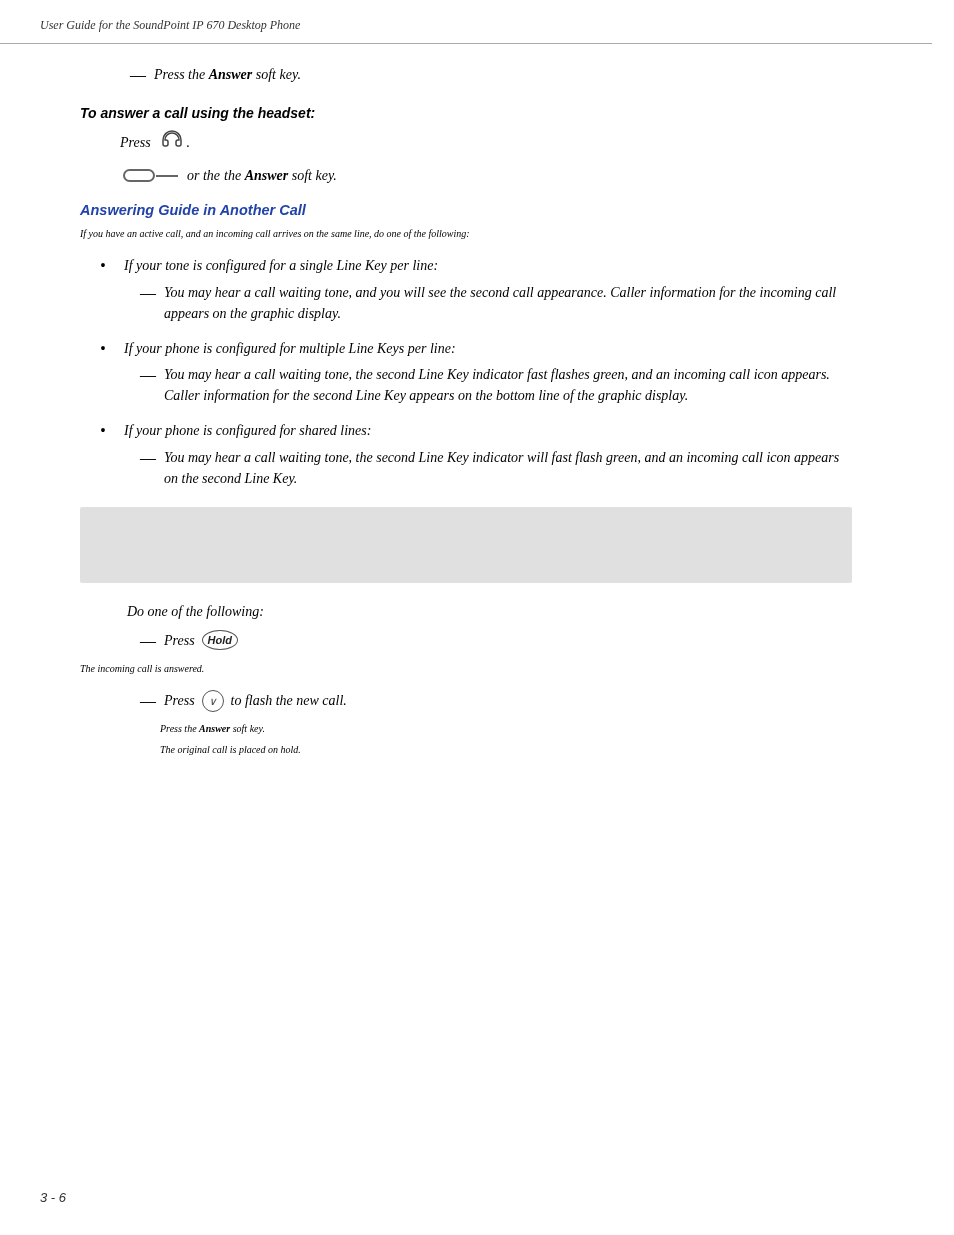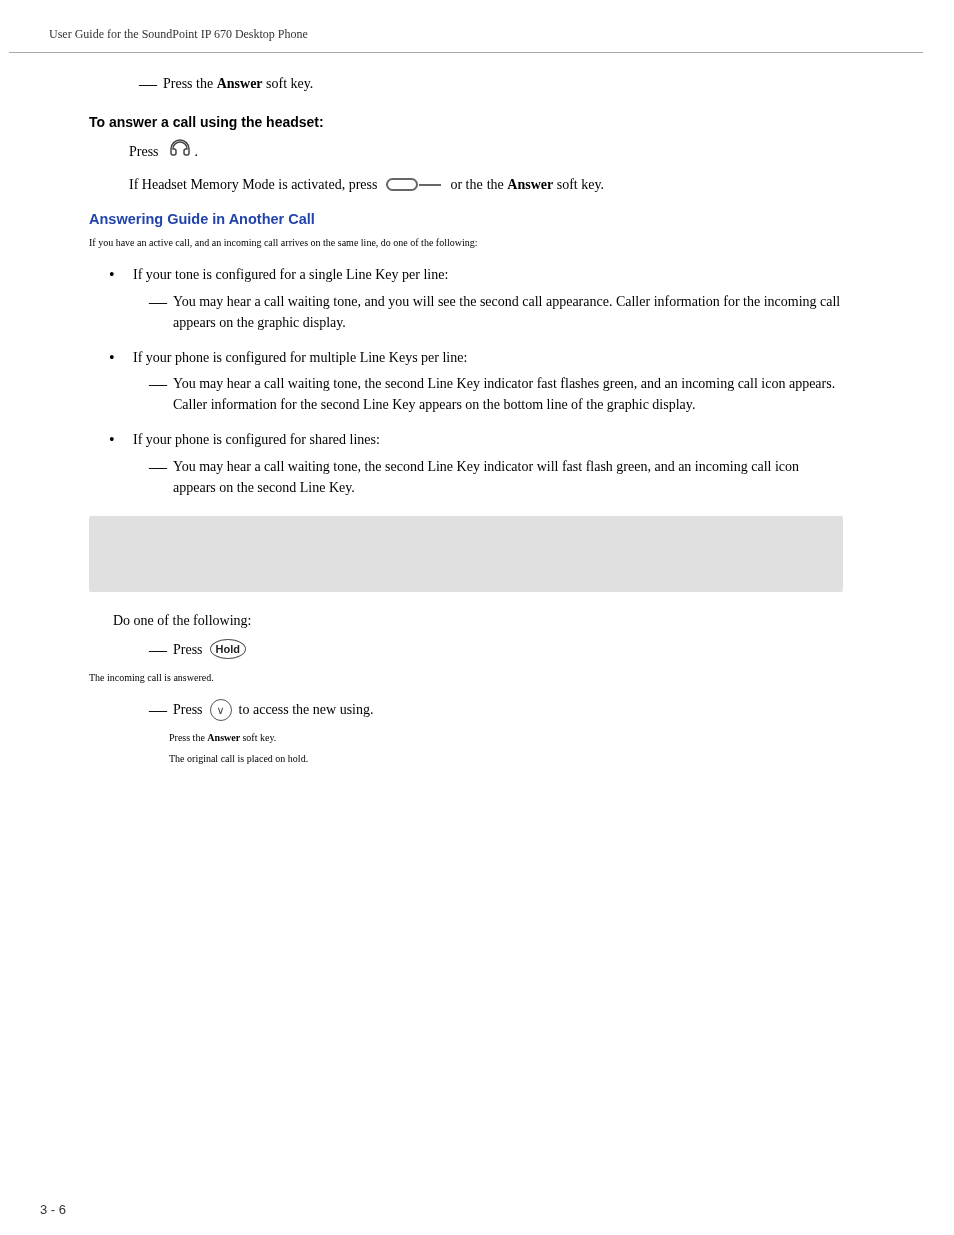--- a/index.html
+++ b/index.html
@@ -7,22 +7,23 @@
       font-family: Georgia, 'Times New Roman', serif;
       font-size: 14px;
       background: #fff;
       color: #000;
       width: 954px;
       min-height: 1235px;
     }
     .page {
       width: 932px;
       min-height: 1235px;
-      padding: 9px;
+      padding: 0;
       position: relative;
+      font-style: italic;
     }
     .header {
       padding: 18px 40px 10px 40px;
       border-bottom: 1px solid #aaa;
       font-size: 12px;
       color: #333;
     }
     .content {
       padding: 20px 80px 20px 80px;
     }
@@ -33,21 +34,21 @@
       margin-bottom: 8px;
       font-family: Arial, sans-serif;
     }
     .step-heading {
       font-weight: bold;
       font-family: Arial, sans-serif;
       font-size: 14px;
       margin-bottom: 8px;
     }
     .para { margin-bottom: 10px; line-height: 1.5; font-size: 10px; }
-    .para-indent { margin-left: 24px; margin-bottom: 8px; line-height: 1.5; font-size: 14px; }
+    .para-indent { margin-left: 47px; margin-bottom: 8px; line-height: 1.5; font-size: 14px; }
     .dash-line {
       display: flex;
       align-items: flex-start;
       margin-left: 60px;
       margin-bottom: 8px;
       line-height: 1.5;
     }
     .dash-line .dash-sym {
       min-width: 24px;
       font-size: 18px;
@@ -101,21 +102,21 @@
       content: '∨';
       position: absolute;
       left: 50%;
       top: 50%;
       transform: translate(-50%, -50%);
       font-size: 11px;
       color: #444;
     }
     .footer {
       position: absolute;
-      bottom: 18px;
+      bottom: 30px;
       left: 40px;
       font-size: 13px;
       color: #333;
       font-family: Arial, sans-serif;
     }
     
     .svg-headset {
       display: inline-block;
       vertical-align: middle;
       margin: 0 3px;
@@ -171,21 +172,20 @@
 
         <span class="svg-headset">
           <svg width="24" height="24" viewBox="0 0 24 24" fill="none" xmlns="http://www.w3.org/2000/svg">
             <path d="M12 3C7.03 3 3 7.03 3 12v4a2 2 0 002 2h1a2 2 0 002-2v-2a2 2 0 00-2-2H5v-0c0-3.87 3.13-7 7-7s7 3.13 7 7v0h-1a2 2 0 00-2 2v2a2 2 0 002 2h1a2 2 0 002-2v-4c0-4.97-4.03-9-9-9z" stroke="#444" stroke-width="1.5" fill="none"></path>
           </svg>
         </span>
         <span>.</span>
       </div>
 
       <div style="margin-left:40px; margin-bottom:8px; display:flex; align-items:center; flex-wrap:wrap; line-height:1.5;">
-        <span style="margin-right:6px;">If Headset Memory Mode is activated, press</span>
 
         <span class="handset-icon-wrap">
           <span class="handset-body"></span>
           <span class="handset-line"></span>
         </span>
         <span style="margin-left:6px; margin-right:4px;">or the</span>
         <span>
           the <strong>Answer</strong> soft key.
         </span>
       </div>
@@ -241,21 +241,21 @@
       </div>
 
       <p class="para" style="margin-bottom:14px;">The incoming call is answered.</p>
 
       <div class="dash-line" style="margin-bottom:8px; margin-left:60px;">
         <span class="dash-sym">—</span>
         <span style="display:flex; align-items:center; flex-wrap:wrap; gap:4px;">
           <span>Press</span>
 
           <span class="icon-nav"></span>
-          <span>to access the new using.</span>
+          <span>to flash the new call.</span>
         </span>
       </div>
 
       <p class="para" style="margin-left:80px; margin-bottom:6px;">
         <span>Press the</span>
         <strong> Answer </strong>
         <span>soft key.</span>
       </p>
 
       <p class="para" style="margin-left:80px;">The original call is placed on hold.</p>

